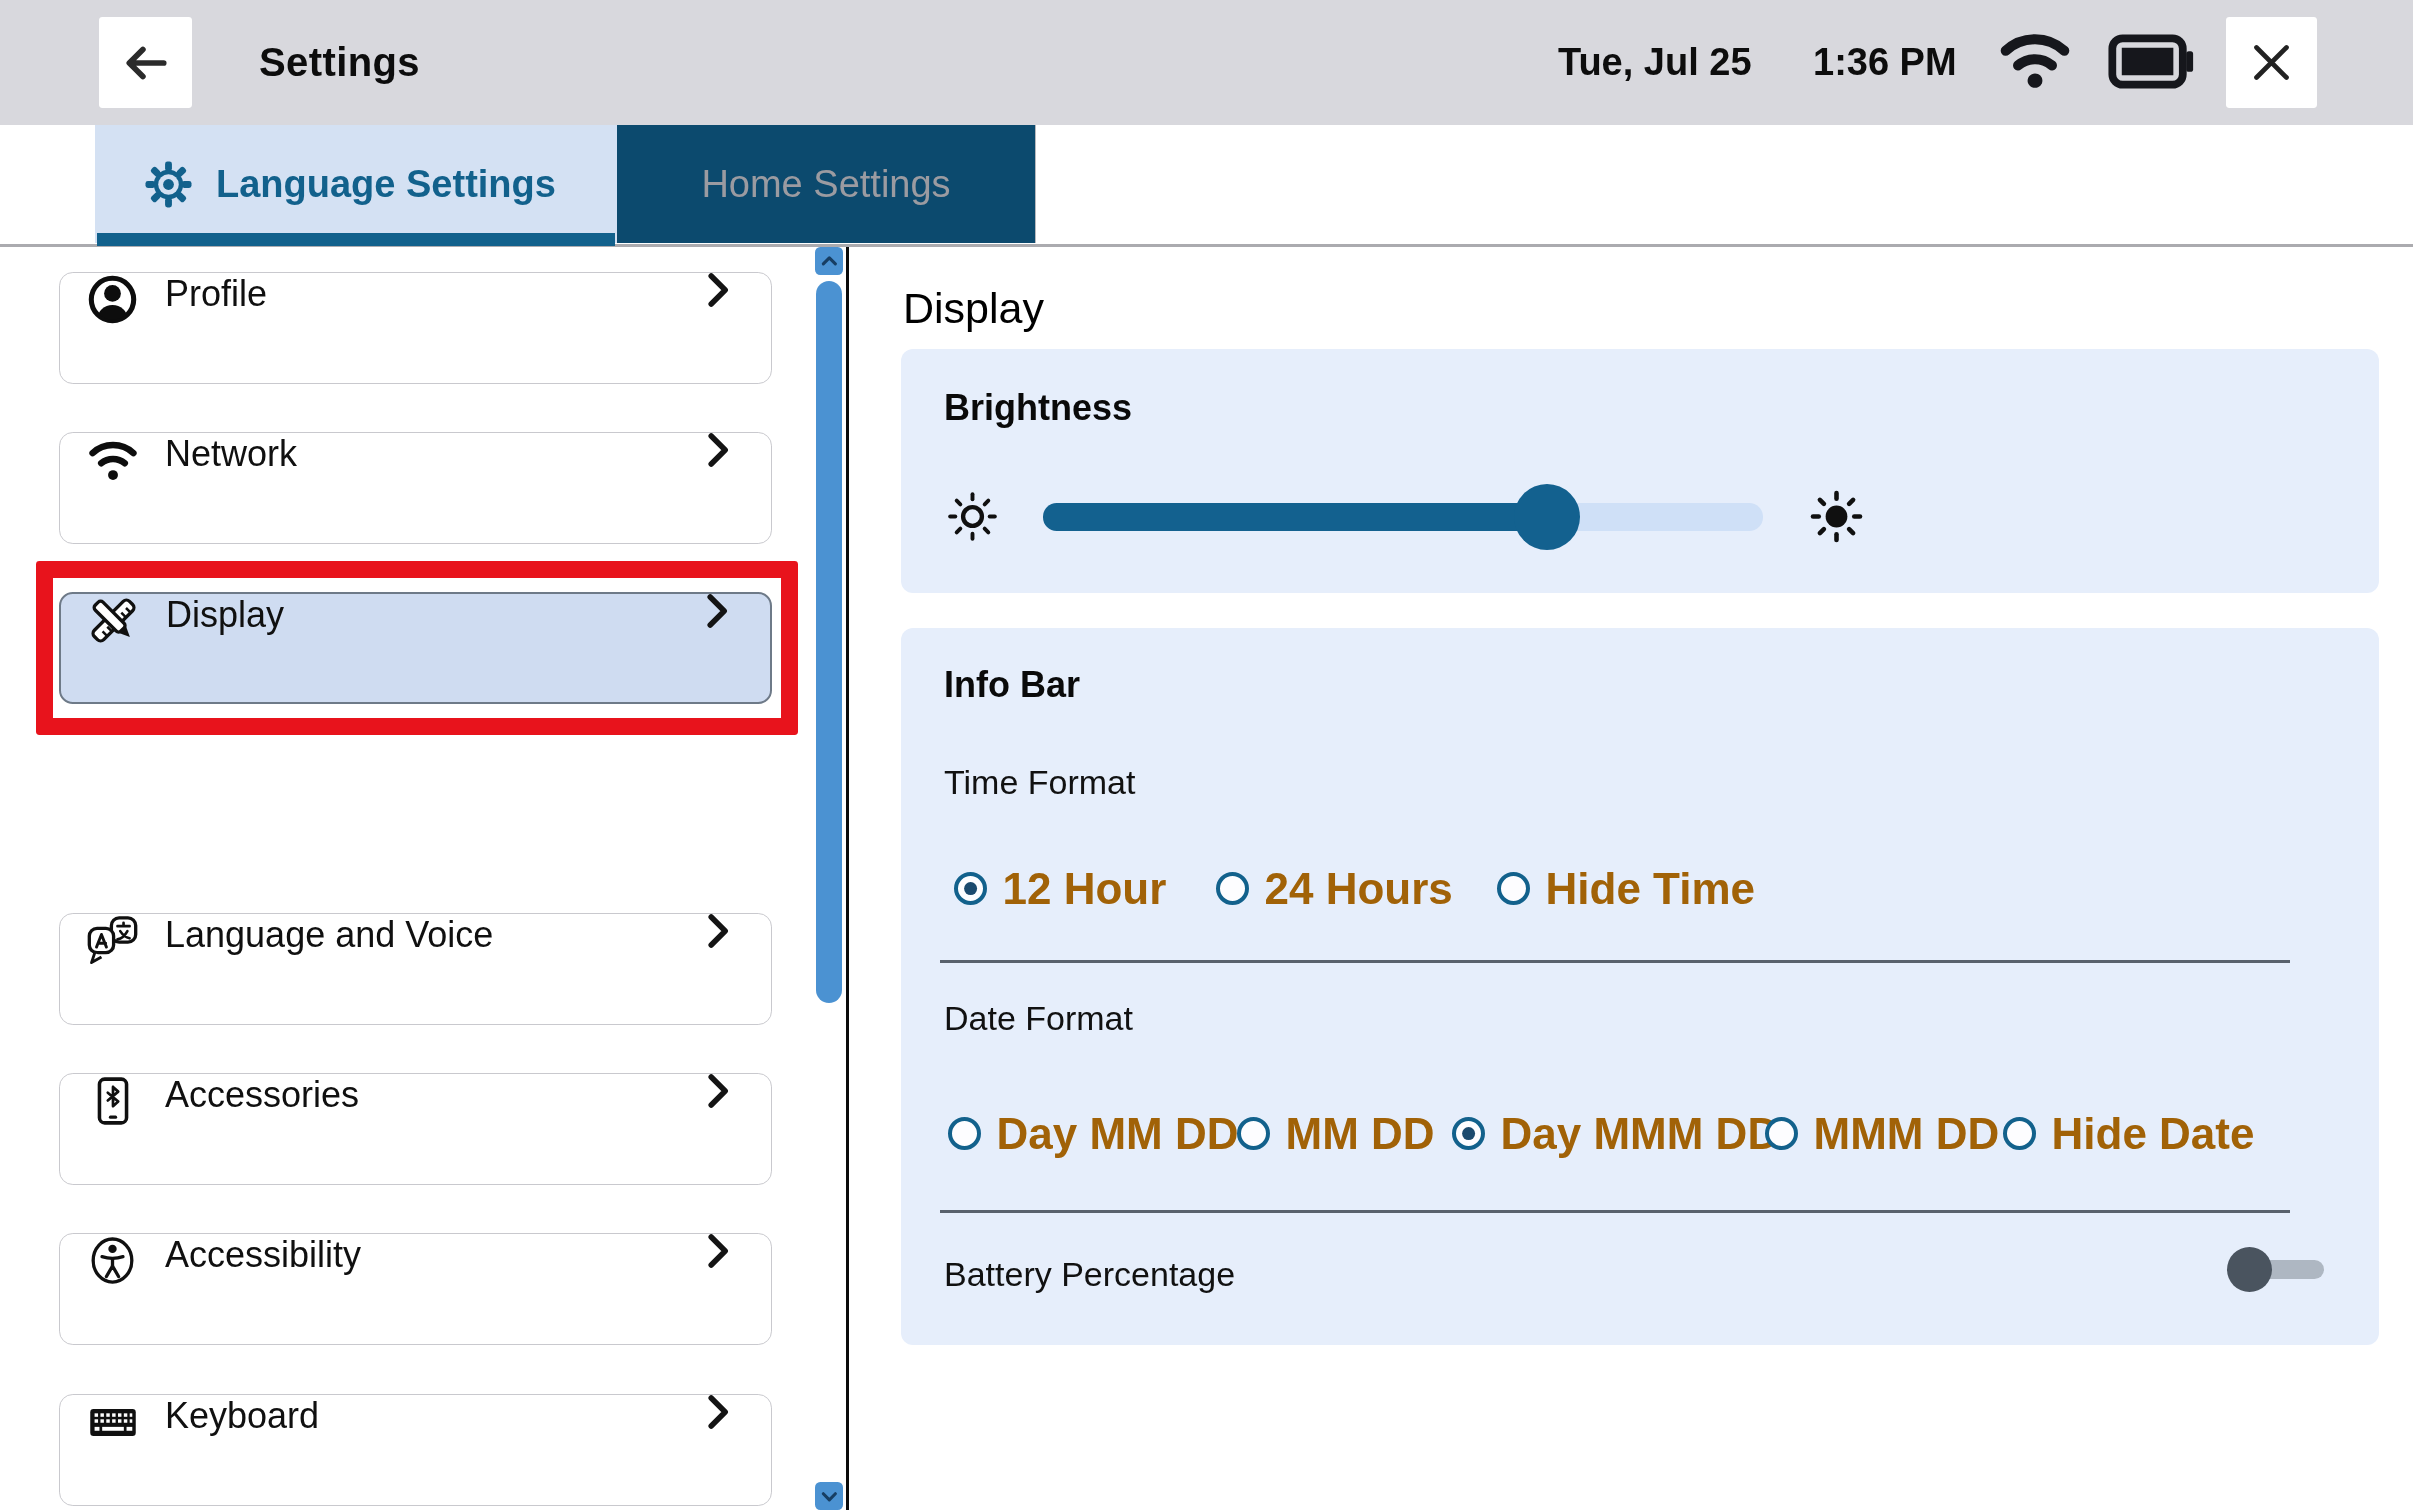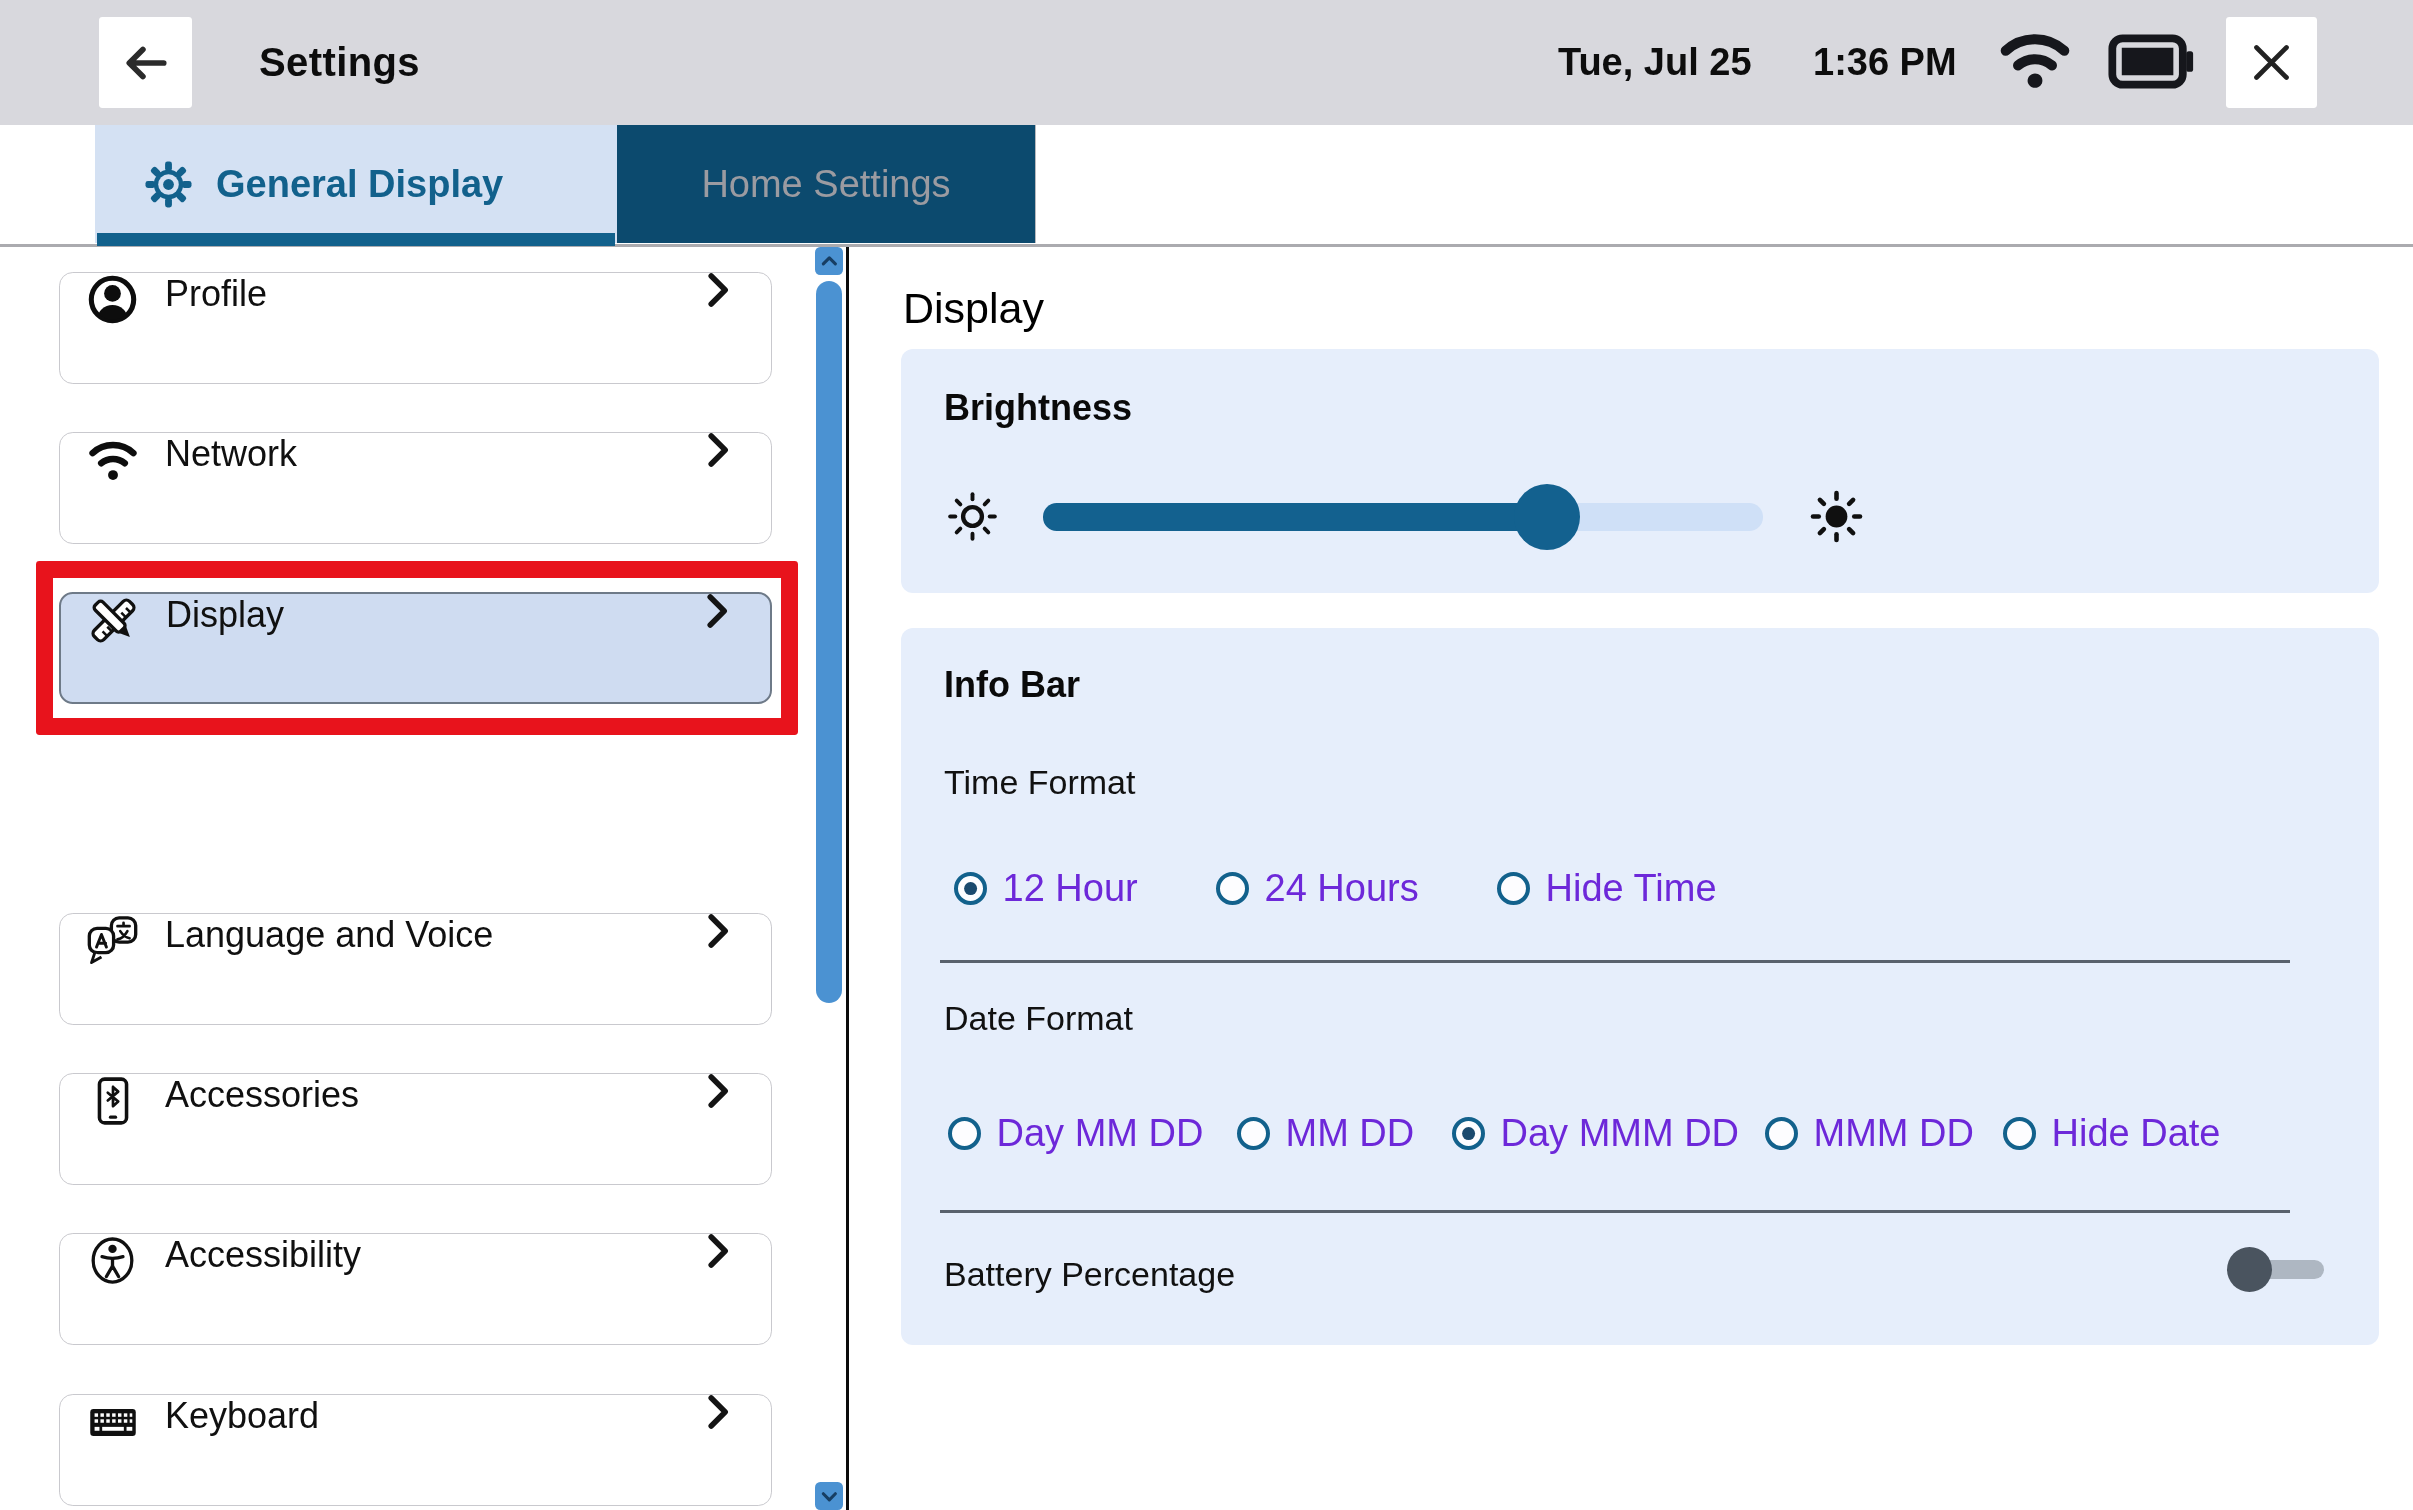--- a/index.html
+++ b/index.html
@@ -66,21 +66,21 @@
   .slider-fill{position:absolute;left:0;top:0;height:27.6px;background:#13618f;border-radius:13.8px;}
   .slider-thumb{position:absolute;top:13.8px;width:66px;height:66px;border-radius:50%;background:#13618f;
                 transform:translate(-50%,-50%);cursor:grab;}
 
   
   .radio-opt{position:absolute;display:flex;align-items:center;gap:15.5px;height:43px;cursor:pointer;}
   .radio{width:33px;height:33px;border-radius:50%;border:4.3px solid #12618c;background:#fdfdff;
          box-sizing:border-box;position:relative;flex:0 0 33px;}
   .radio.on::after{content:"";position:absolute;left:50%;top:50%;width:13.8px;height:13.8px;border-radius:50%;
                    background:#1b4a6e;transform:translate(-50%,-50%);}
-  .radio-opt .rlbl{font-size:38px;font-weight:400;color:#6d28d9;white-space:nowrap;}
+  .radio-opt .rlbl{font-size:44px;font-weight:700;color:#a16207;white-space:nowrap;}
   .hr{position:absolute;left:39px;width:1350px;height:3.4px;background:#59616c;}
 
   
   .toggle{position:absolute;left:1326px;top:619px;width:116px;height:45px;cursor:pointer;}
   .toggle .track{position:absolute;left:20.7px;top:13px;width:76px;height:19px;border-radius:9.5px;background:#aeb7c2;}
   .toggle .knob{position:absolute;left:0;top:0;width:45px;height:45px;border-radius:50%;background:#4a545f;transition:left .1s;}
 
   svg{display:block;}
 </style>
 </head>
@@ -136,21 +136,21 @@
               <rect x="20.5" y="37.5" width="7" height="10" rx="2.5" transform="rotate(45 24 24)"></rect>
               <rect x="0.5" y="20.5" width="10" height="7" rx="2.5" transform="rotate(45 24 24)"></rect>
               <rect x="37.5" y="20.5" width="10" height="7" rx="2.5" transform="rotate(45 24 24)"></rect>
             </g>
           </g>
           <circle cx="24" cy="24" r="15" fill="#12618c"></circle>
           <circle cx="24" cy="24" r="10.5" fill="#d4e1f3"></circle>
           <circle cx="24" cy="24" r="5.5" fill="#12618c"></circle>
         </svg>
       </span>
-      <span>General Display</span>
+      <span>Language Settings</span>
     </div>
     <div class="tab tab-home">
       <span>Home Settings</span>
     </div>
   </div>
 
   <div class="side-card" style="top:272px">
     <span class="icon">
       <svg width="53" height="53" viewBox="0 0 48 48">
         <defs>

